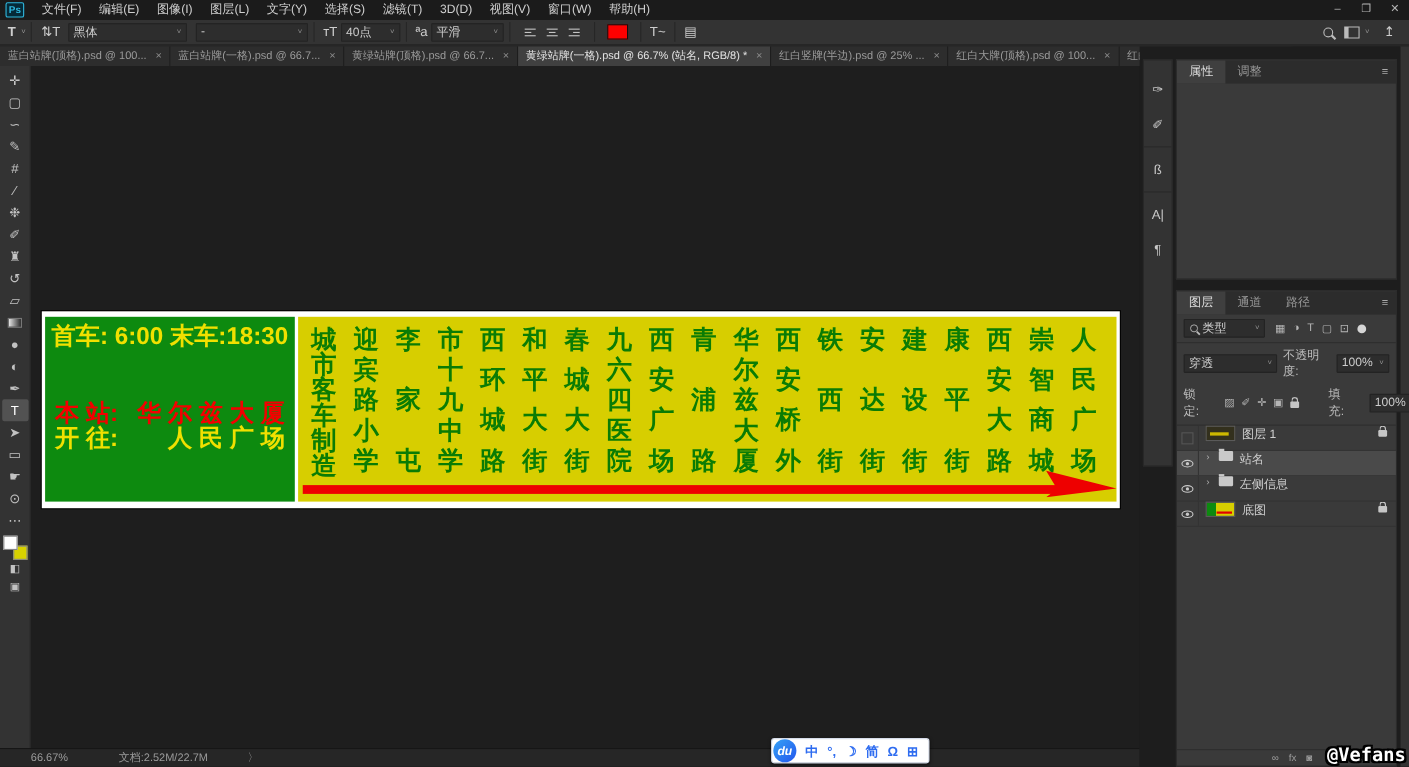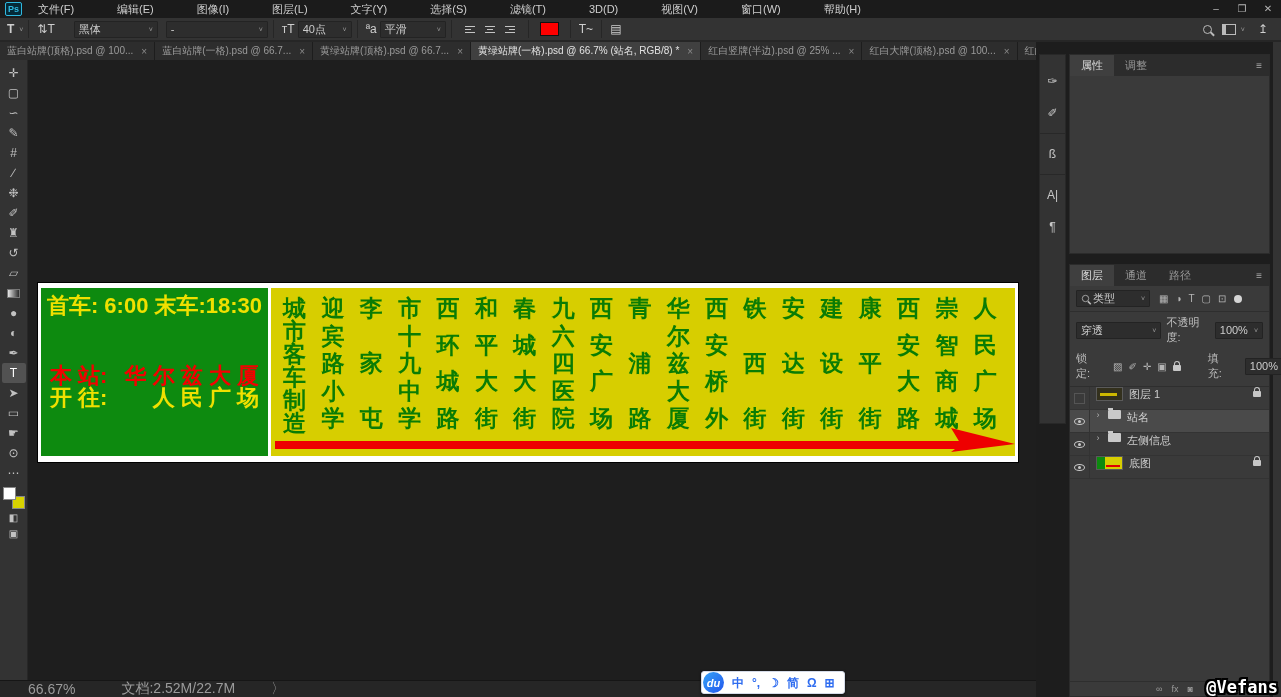--- a/index.html
+++ b/index.html
@@ -2,33 +2,33 @@
 <html><head>
 <meta charset="utf-8">
 <style>
   * { box-sizing: border-box; margin: 0; padding: 0; }
   html,body { width:1281px; height:697px; overflow:hidden; }
   body { position:relative; background:#1d1d1d; font-family:"Liberation Sans",sans-serif; color:#c8c8c8; }
 
   
   .titlebar { position:absolute; top:0; left:0; right:0; height:18px; background:#1b1b1b; display:flex; align-items:center; font-size:11px; z-index:10; }
   .ps-logo { width:17px; height:14px; margin:0 8px 0 5px; background:#052a38; border:1px solid #2fb9e0; border-radius:2px; color:#2fb9e0; font-size:9px; font-weight:bold; display:flex; align-items:center; justify-content:center; }
-  .menubar { display:flex;gap:27px; }
+  .menubar { display:flex; }
   .menu-item { padding:0 8px; color:#cfcfcf; line-height:18px; }
   .win-controls { margin-left:auto; display:flex; }
   .win-btn { width:26px; text-align:center; color:#b5b5b5; font-size:10px; line-height:18px; }
 
   
   .optionsbar { position:absolute; top:18px; left:0; right:0; height:24px; background:#333333; border-bottom:2px solid #262626; display:flex; align-items:center; font-size:11px; color:#c5c5c5; z-index:9; }
   .ob-icon { margin:0 3px; color:#cfcfcf; font-size:12px; white-space:nowrap; }
   .ob-sep { width:1px; height:18px; background:#262626; margin:0 5px; }
   .chev { font-size:7px; color:#999; margin-left:2px; }
   .sel { height:17px; background:#2d2d2d; border:1px solid #232323; border-radius:1px; display:flex; align-items:center; justify-content:space-between; padding:0 4px; color:#cccccc; }
   .sel .chev { margin-left:6px; }
-  .w-fam{ width:84px; margin-left:16px;} .w-sty{ width:102px; margin-left:8px;} .w-size{ width:54px;} .w-aa{ width:66px;}
+  .w-fam{ width:108px; margin-left:4px;} .w-sty{ width:102px; margin-left:8px;} .w-size{ width:54px;} .w-aa{ width:66px;}
   .align-group { display:flex; gap:3px; margin:0 6px; }
   .align-btn { width:16px; height:15px; display:flex; flex-direction:column; justify-content:center; gap:2px; padding:2px; }
   .align-btn i { display:block; height:1px; background:#c5c5c5; }
   .al-l i:nth-child(1){width:10px}.al-l i:nth-child(2){width:6px}.al-l i:nth-child(3){width:10px}
   .al-c i{margin:0 auto}.al-c i:nth-child(1){width:10px}.al-c i:nth-child(2){width:6px}.al-c i:nth-child(3){width:10px}
   .al-r i{margin-left:auto}.al-r i:nth-child(1){width:10px}.al-r i:nth-child(2){width:6px}.al-r i:nth-child(3){width:10px}
   .color-swatch { width:19px; height:14px; border:1px solid #111; margin:0 6px; }
   .ob-right { margin-left:auto; display:flex; align-items:center; gap:10px; margin-right:10px; }
   .search-icon { width:9px; height:9px; border:1.5px solid #bbb; border-radius:50%; position:relative; }
   .search-icon::after { content:""; position:absolute; width:5px; height:1.5px; background:#bbb; transform:rotate(45deg); right:-4px; bottom:-2px; }
@@ -101,21 +101,21 @@
   .thumb { width:27px; height:14px; border:1px solid #5a5a5a; margin:0 4px 0 6px; position:relative; flex:0 0 27px; }
   .thumb.arrow-thumb { background:#33301d; }
   .thumb.arrow-thumb::after { content:""; position:absolute; left:3px; top:5px; width:17px; height:3px; background:#cdb800; }
   .thumb.base-thumb { background:linear-gradient(90deg,#0d8a0f 0 32%,#d7ce00 32% 100%); }
   .thumb.base-thumb::after { content:""; position:absolute; left:34%; right:2px; top:8px; height:2px; background:#e00000; }
   .layer-name { color:#cfcfcf; margin-left:2px; white-space:nowrap; }
   .row-lock { margin-left:auto; }
   .layers-bottom { margin-top:auto; height:15px; border-top:1px solid #2e2e2e; display:flex; align-items:center; justify-content:flex-end; gap:9px; padding-right:10px; color:#9a9a9a; font-size:9px; }
 
   
-  .statusbar { position:absolute; left:0; top:680px; width:1036px; height:17px; background:#262626; border-top:1px solid #161616; display:flex; align-items:center; font-size:14px; color:#9b9b9b; z-index:7; }
+  .statusbar { position:absolute; left:0; top:680px; width:1036px; height:17px; background:#262626; border-top:1px solid #161616; display:flex; align-items:center; font-size:10px; color:#9b9b9b; z-index:7; }
   .sb-zoom { margin-left:28px; }
   .sb-doc { margin-left:46px; }
   .sb-chev { margin-left:36px; color:#8a8a8a; }
 
   
   .ime { position:absolute; left:701px; top:671px; height:23px; background:#ffffff; border:1px solid #d5dbe8; border-radius:3px; display:flex; align-items:center; gap:8px; padding:0 9px 0 1px; box-shadow:0 1px 3px rgba(0,0,0,.6); z-index:20; }
   .ime-logo { width:21px; height:21px; border-radius:50%; background:linear-gradient(135deg,#35a2f5,#2356ee); color:#fff; font-weight:bold; font-style:italic; font-size:11px; display:flex; align-items:center; justify-content:center; }
   .ime-btn { color:#2e6cf0; font-size:12px; font-weight:bold; line-height:1; white-space:nowrap; }
 
   

